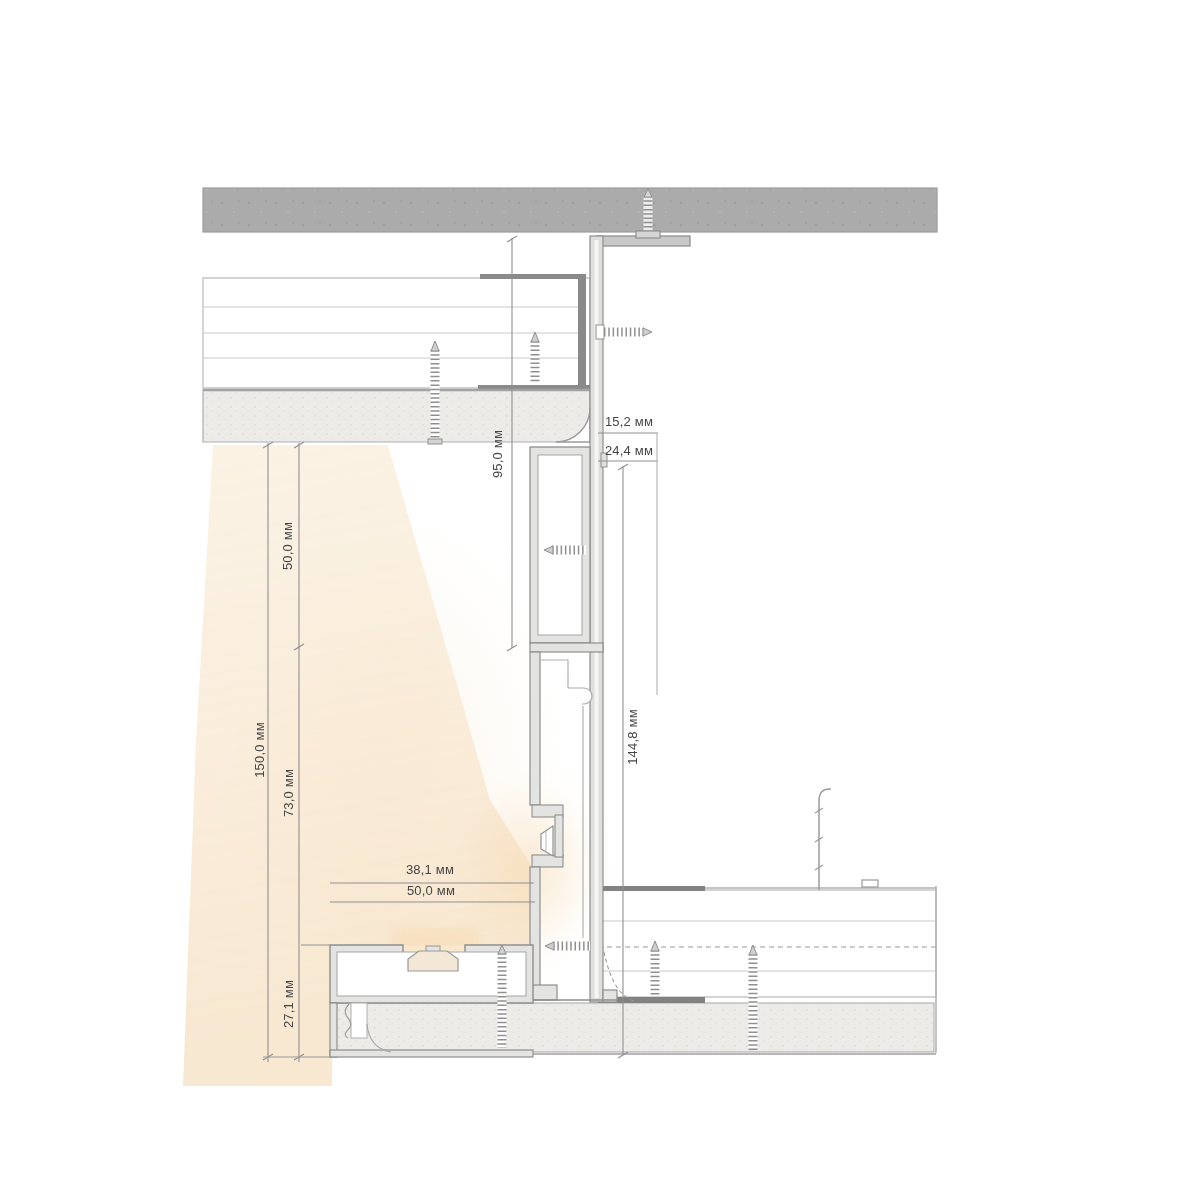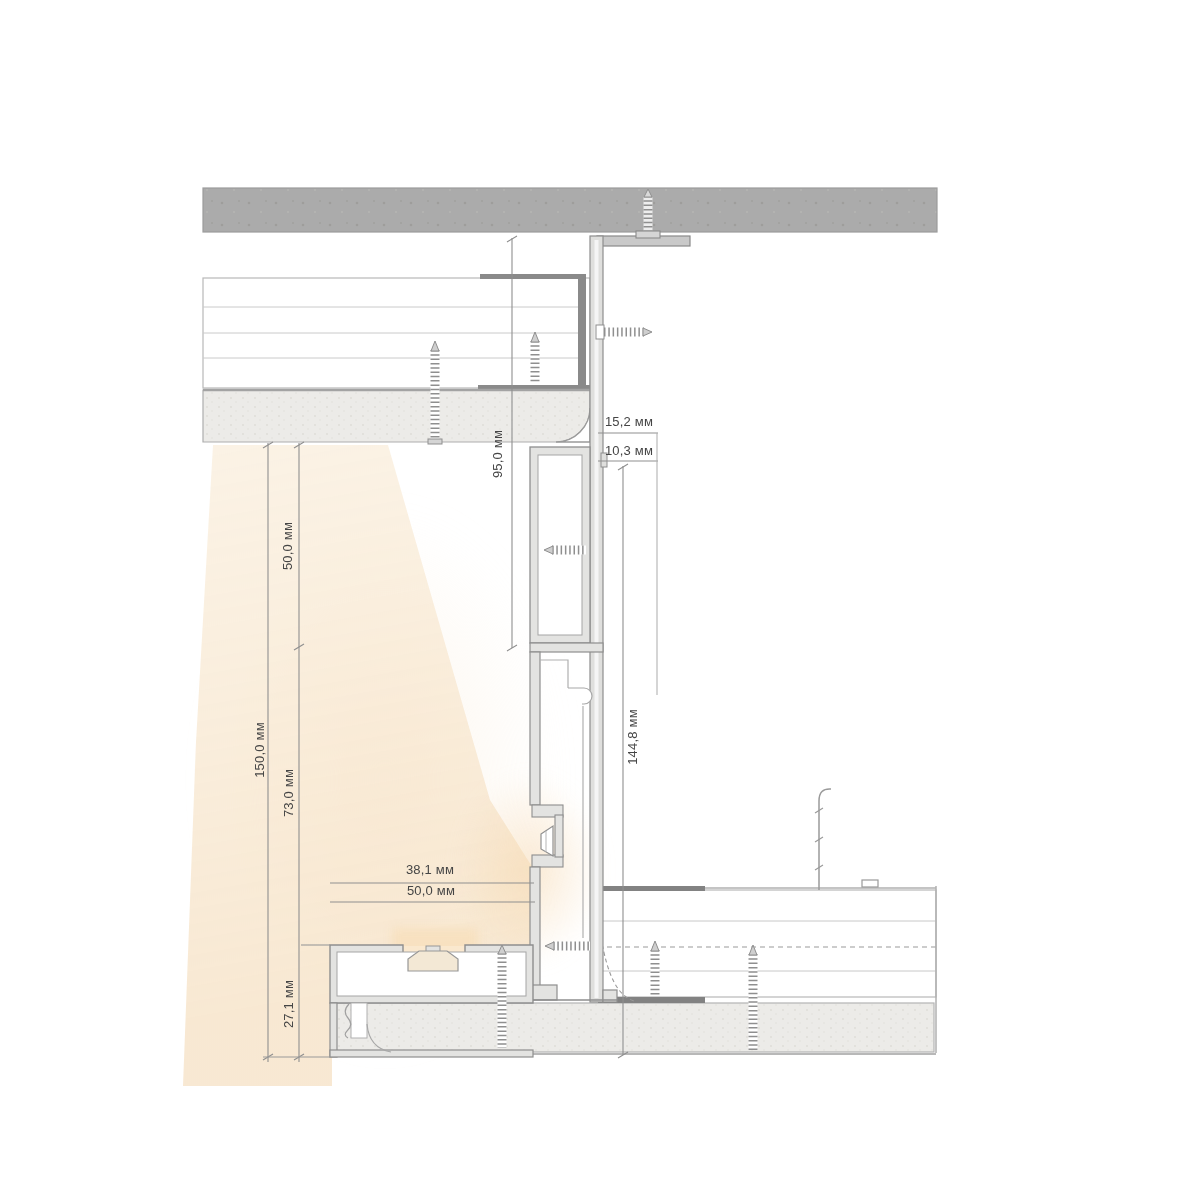--- a/index.html
+++ b/index.html
@@ -219,21 +219,21 @@
       <path d="M263,1060 l10,-6 M294,1060 l10,-6"></path>
       <line x1="301" y1="945" x2="330" y2="945" stroke="#9a9a9a"></line>
       <line x1="263" y1="1057" x2="330" y2="1057" stroke="#9a9a9a"></line>
 
       <line x1="330" y1="883" x2="534" y2="883"></line>
       <line x1="330" y1="902" x2="535" y2="902"></line>
     </g>
   </svg>
 
   <div class="dim horz" style="left:629px;top:422px;">15,2 мм</div>
-  <div class="dim horz" style="left:629px;top:451px;">10,3 мм</div>
+  <div class="dim horz" style="left:629px;top:451px;">24,4 мм</div>
   <div class="dim vert" style="left:498px;top:454px;">95,0 мм</div>
   <div class="dim vert" style="left:633px;top:737px;">144,8 мм</div>
   <div class="dim vert" style="left:288px;top:546px;">50,0 мм</div>
   <div class="dim vert" style="left:260px;top:750px;">150,0 мм</div>
   <div class="dim vert" style="left:289px;top:793px;">73,0 мм</div>
   <div class="dim vert" style="left:289px;top:1004px;">27,1 мм</div>
   <div class="dim horz" style="left:430px;top:870px;">38,1 мм</div>
   <div class="dim horz" style="left:431px;top:891px;">50,0 мм</div>
 
 </div>

